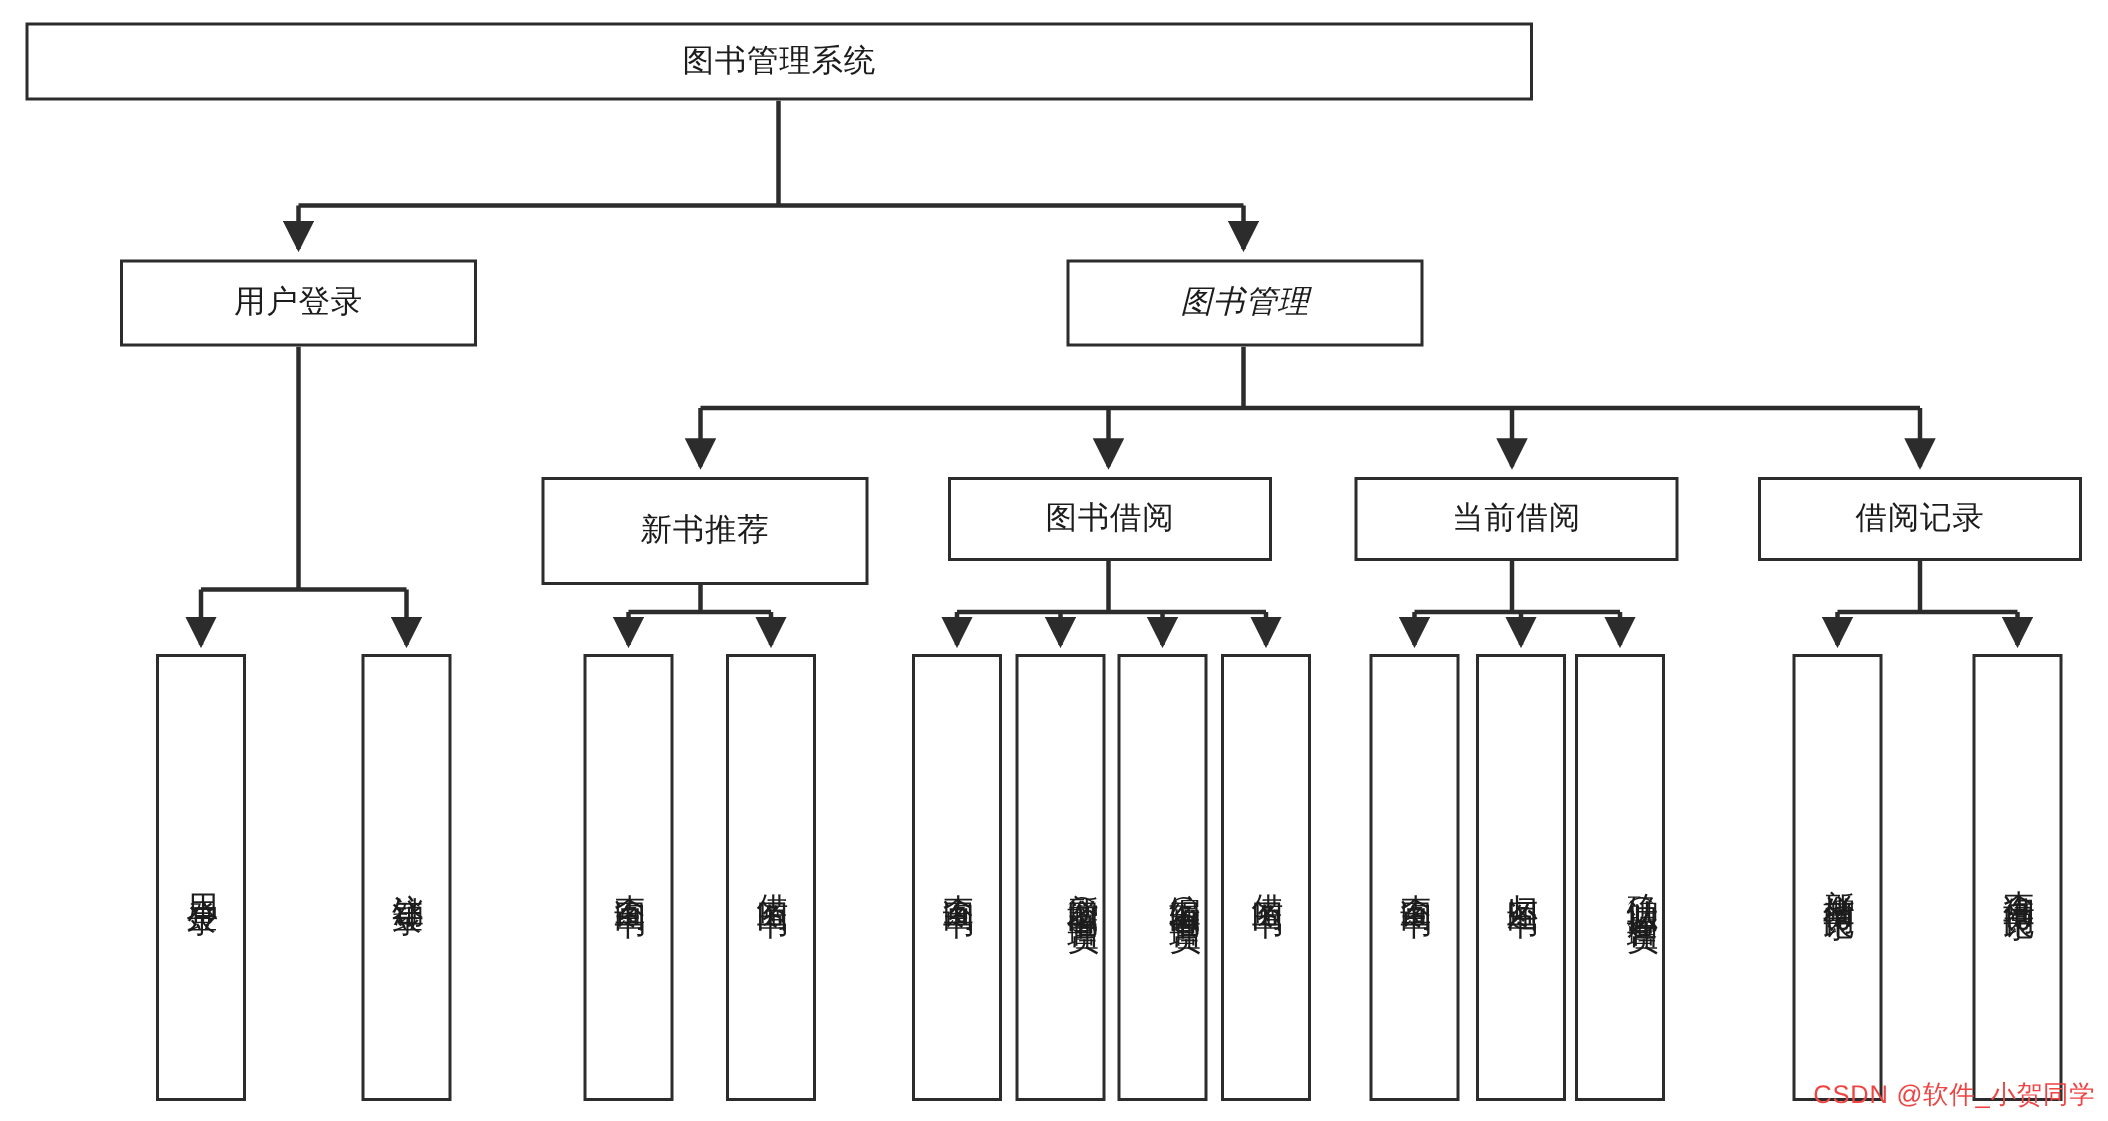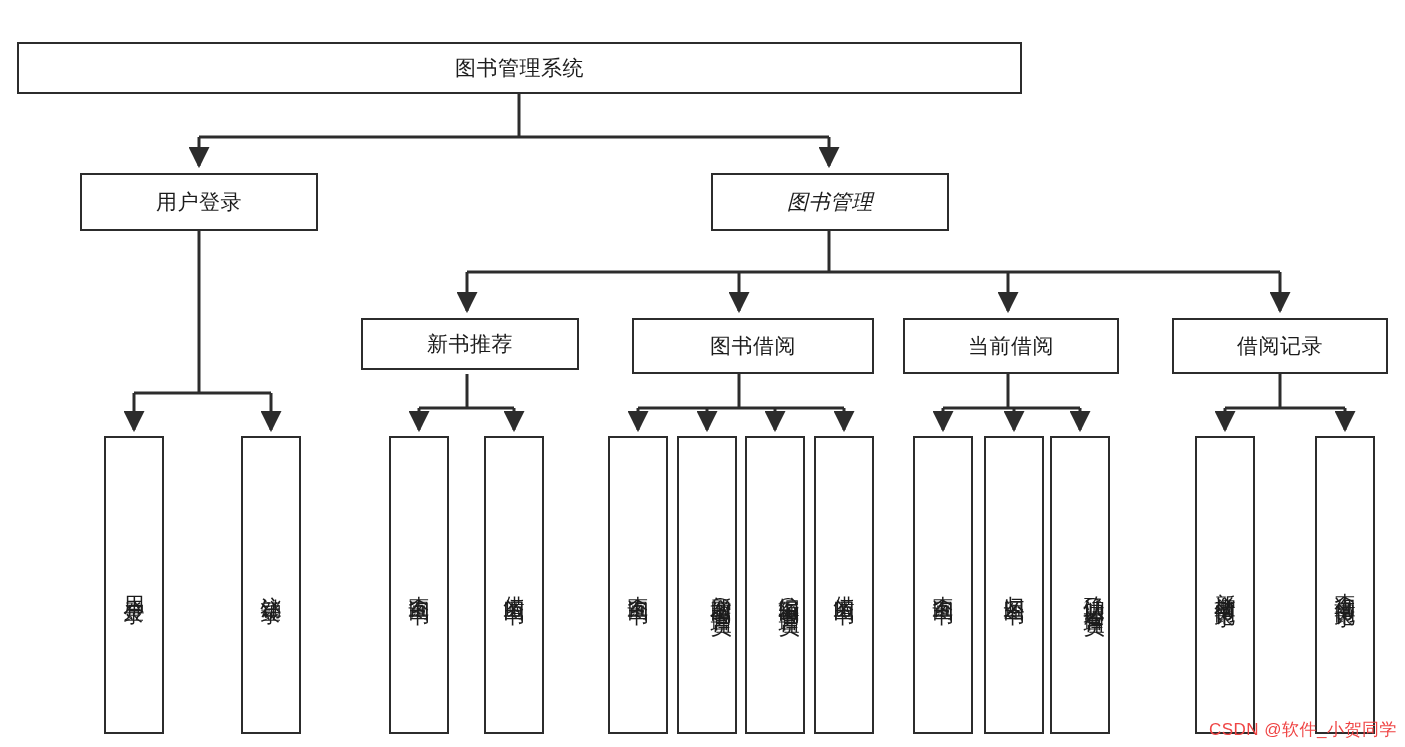--- a/index.html
+++ b/index.html
@@ -119,35 +119,35 @@
       <path d="M 1014 408 L 1014 430" marker-end="url(#arrow)"></path>
       <path d="M 1080 408 L 1080 430" marker-end="url(#arrow)"></path>
 
       <path d="M 1280 374 L 1280 408"></path>
       <path d="M 1225 408 L 1345 408"></path>
       <path d="M 1225 408 L 1225 430" marker-end="url(#arrow)"></path>
       <path d="M 1345 408 L 1345 430" marker-end="url(#arrow)"></path>
     </g>
   </svg>
 
-  <div class="node horizontal" style="left:17px;top:15px;width:1005px;height:52px;margin-top:27px;">
+  <div class="node horizontal" style="left:17px;top:15px;width:1005px;height:52px;">
     <span class="node-label">图书管理系统</span>
   </div>
 
   <div class="node horizontal" style="left:80px;top:173px;width:238px;height:58px;">
     <span class="node-label">用户登录</span>
   </div>
   <div class="node horizontal" style="left:711px;top:173px;width:238px;height:58px;font-style:italic;">
     <span class="node-label">图书管理</span>
   </div>
 
-  <div class="node horizontal" style="left:361px;top:318px;width:218px;height:52px;">
+  <div class="node horizontal" style="left:361px;top:318px;width:218px;height:72px;">
     <span class="node-label">新书推荐</span>
   </div>
-  <div class="node horizontal" style="left:632px;top:318px;width:242px;height:56px;">
+  <div class="node horizontal" style="left:632px;top:318px;width:216px;height:56px;">
     <span class="node-label">图书借阅</span>
   </div>
   <div class="node horizontal" style="left:903px;top:318px;width:216px;height:56px;">
     <span class="node-label">当前借阅</span>
   </div>
   <div class="node horizontal" style="left:1172px;top:318px;width:216px;height:56px;">
     <span class="node-label">借阅记录</span>
   </div>
 
   <div class="node vertical mid" style="left:104px;top:436px;width:60px;height:298px;">

